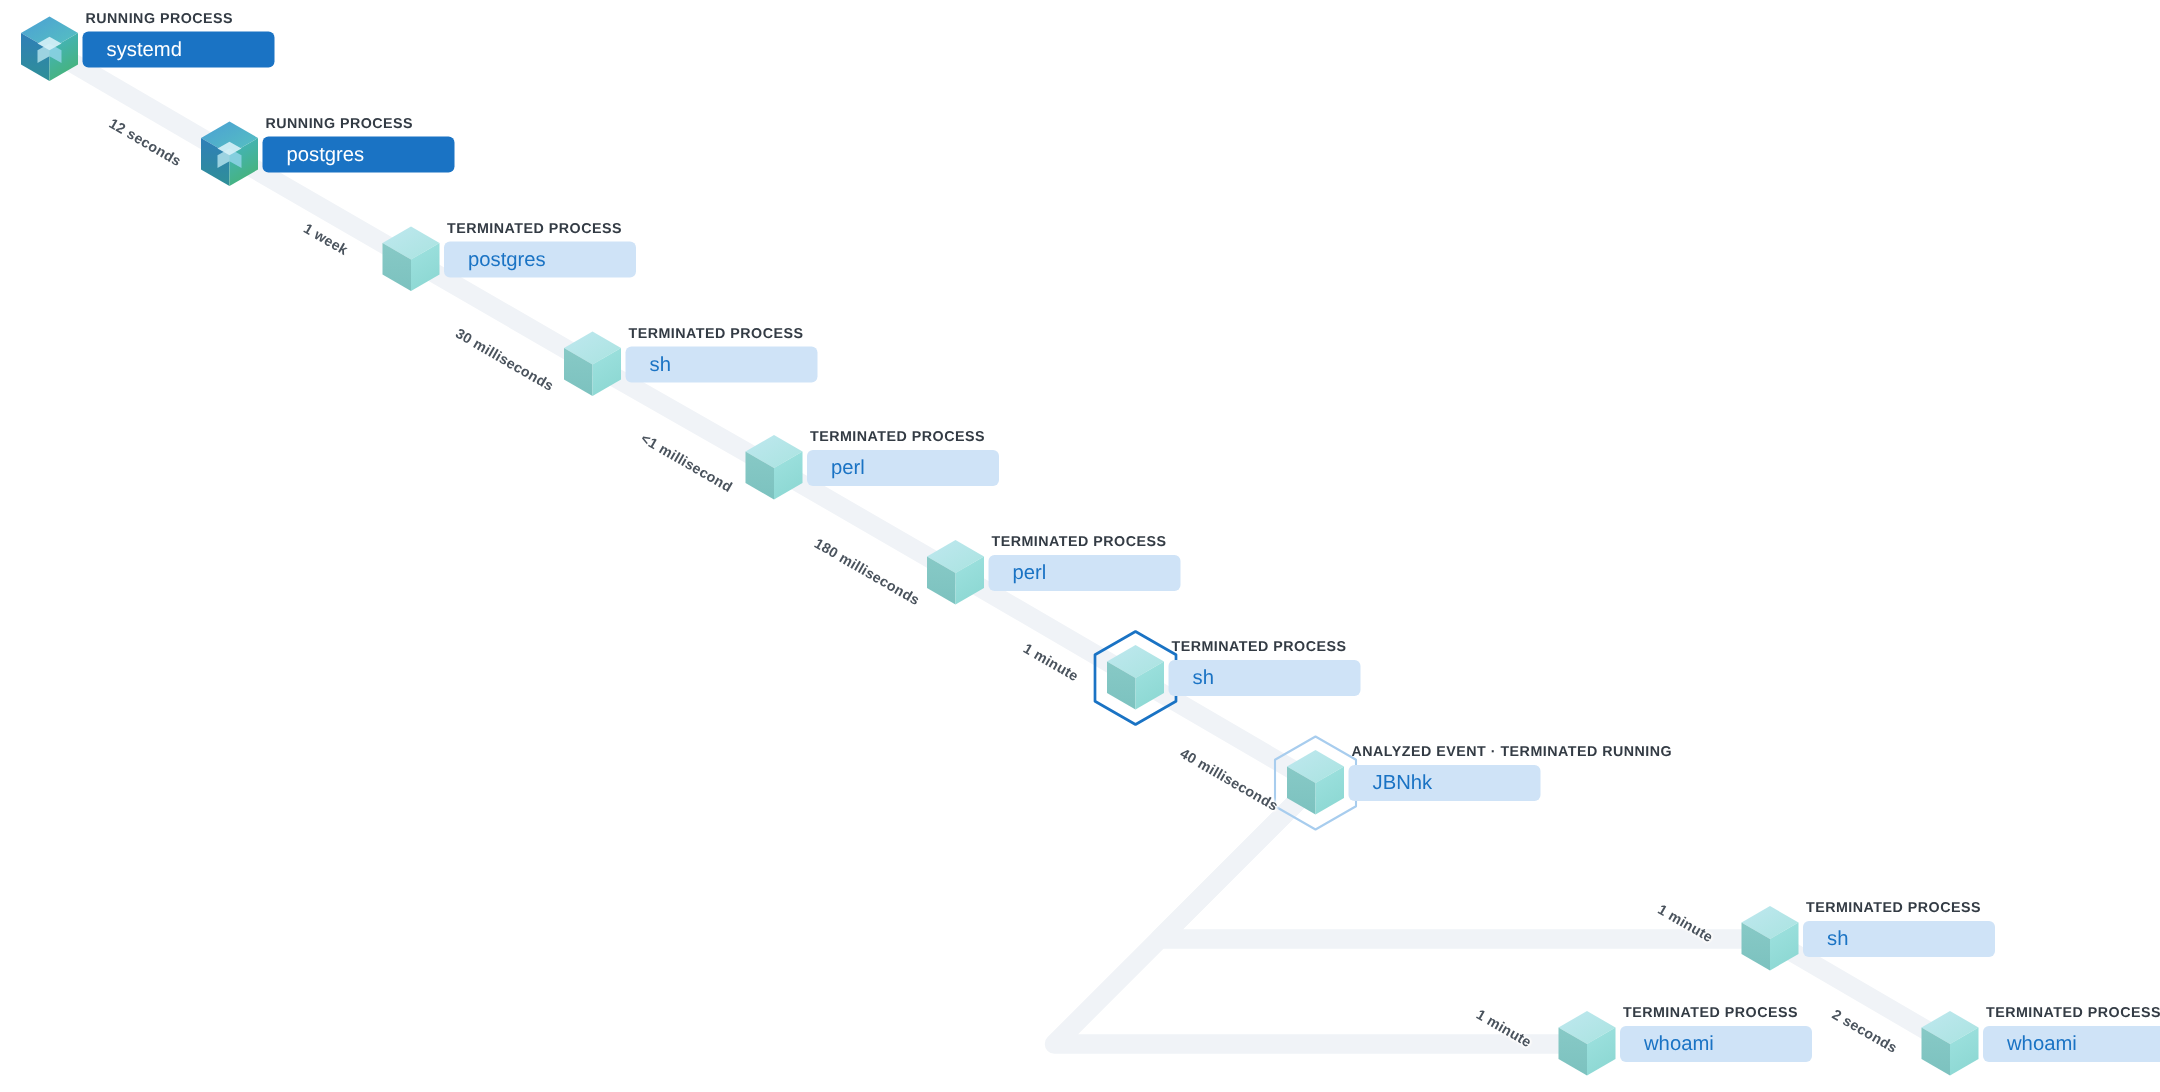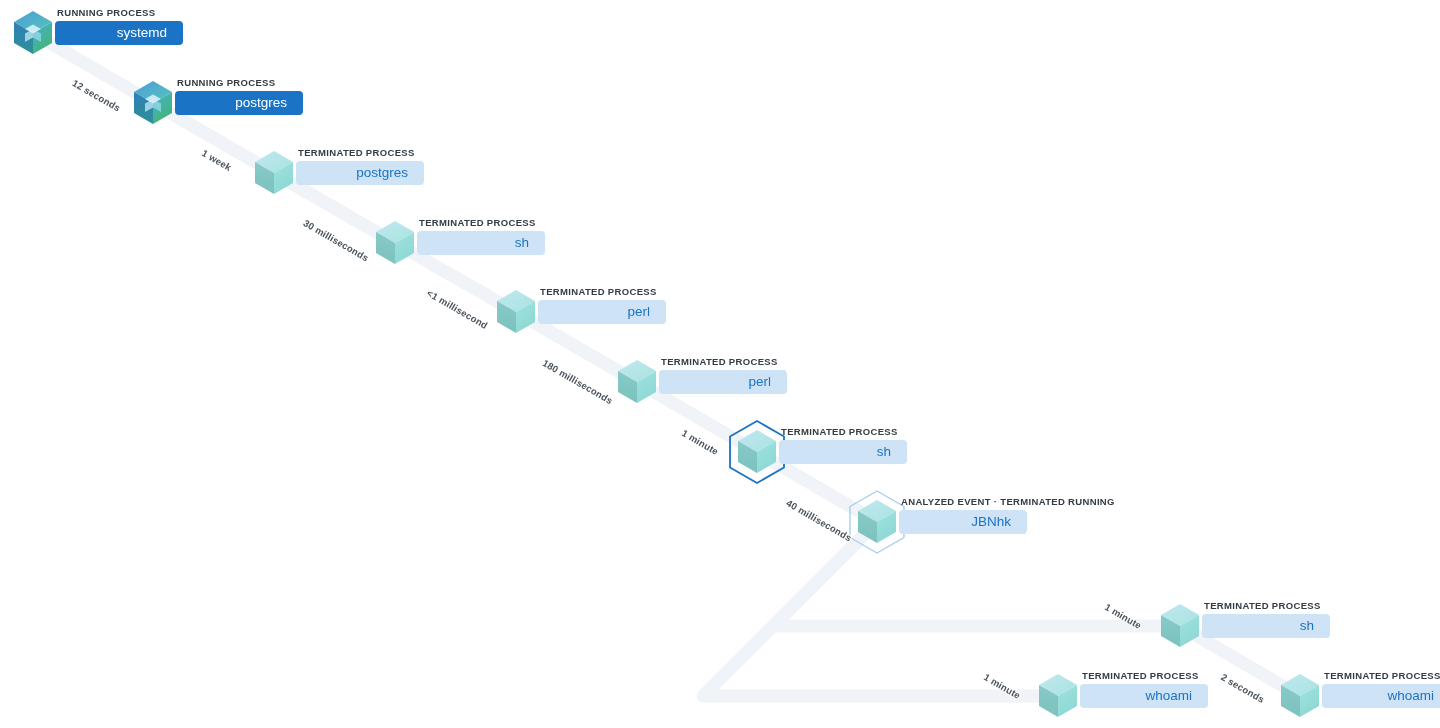--- a/index.html
+++ b/index.html
@@ -57,21 +57,21 @@
     font-weight: bold;
     letter-spacing: 0.035em;
     color: #333b44;
     line-height: 12px;
     margin-bottom: 2px;
     padding-left: 2px;
   }
   .pill {
     display: inline-block;
     min-width: 96px;
-    text-align: right;
+    text-align: left;
     padding: 3px 16px 4px 16px;
     border-radius: 4px;
     font-size: 13.5px;
     line-height: 17px;
   }
   .pill.running {
     background: #1a73c4;
     color: #ffffff;
   }
   .pill.terminated {

